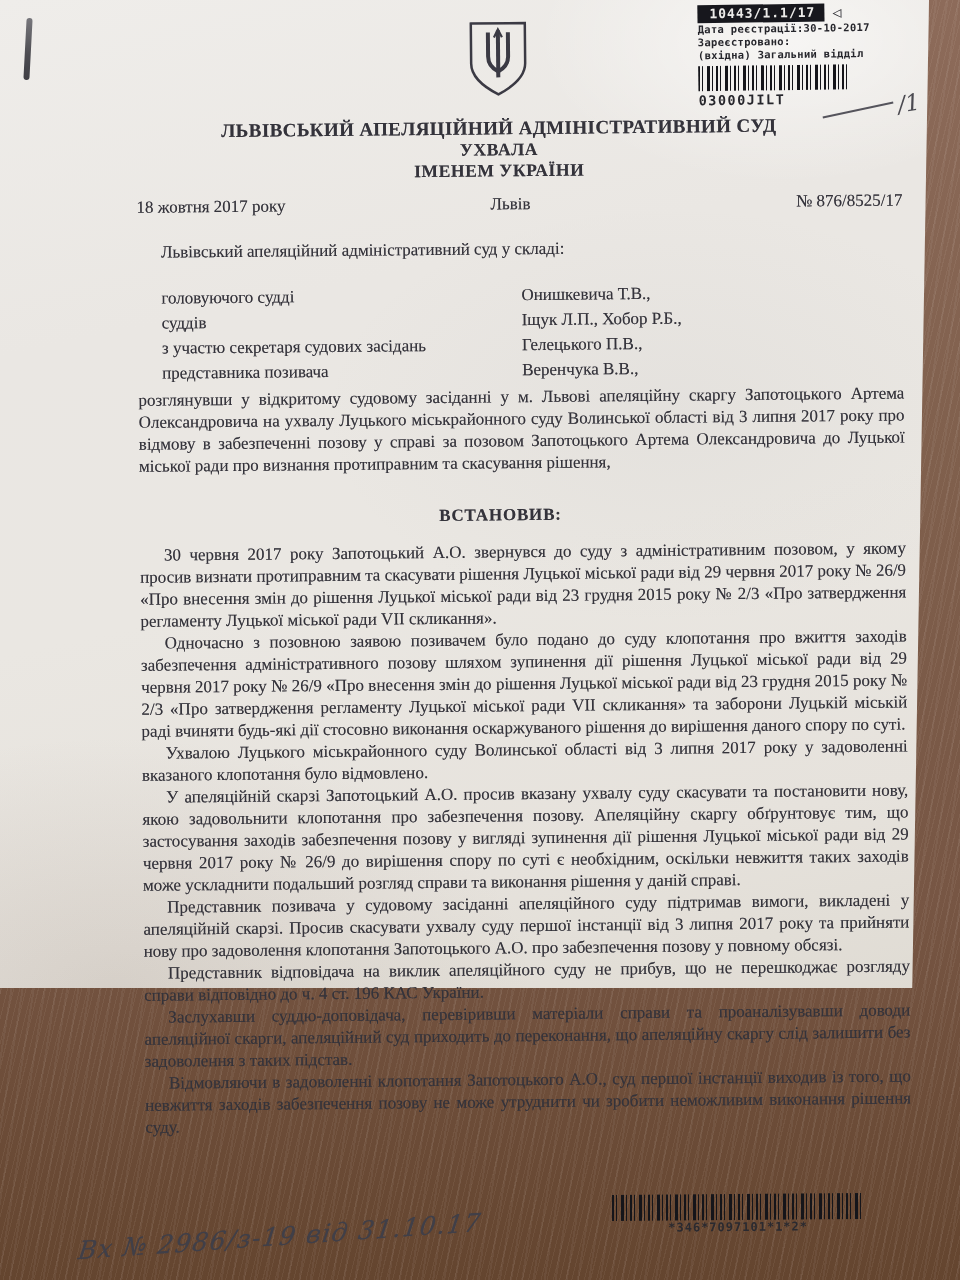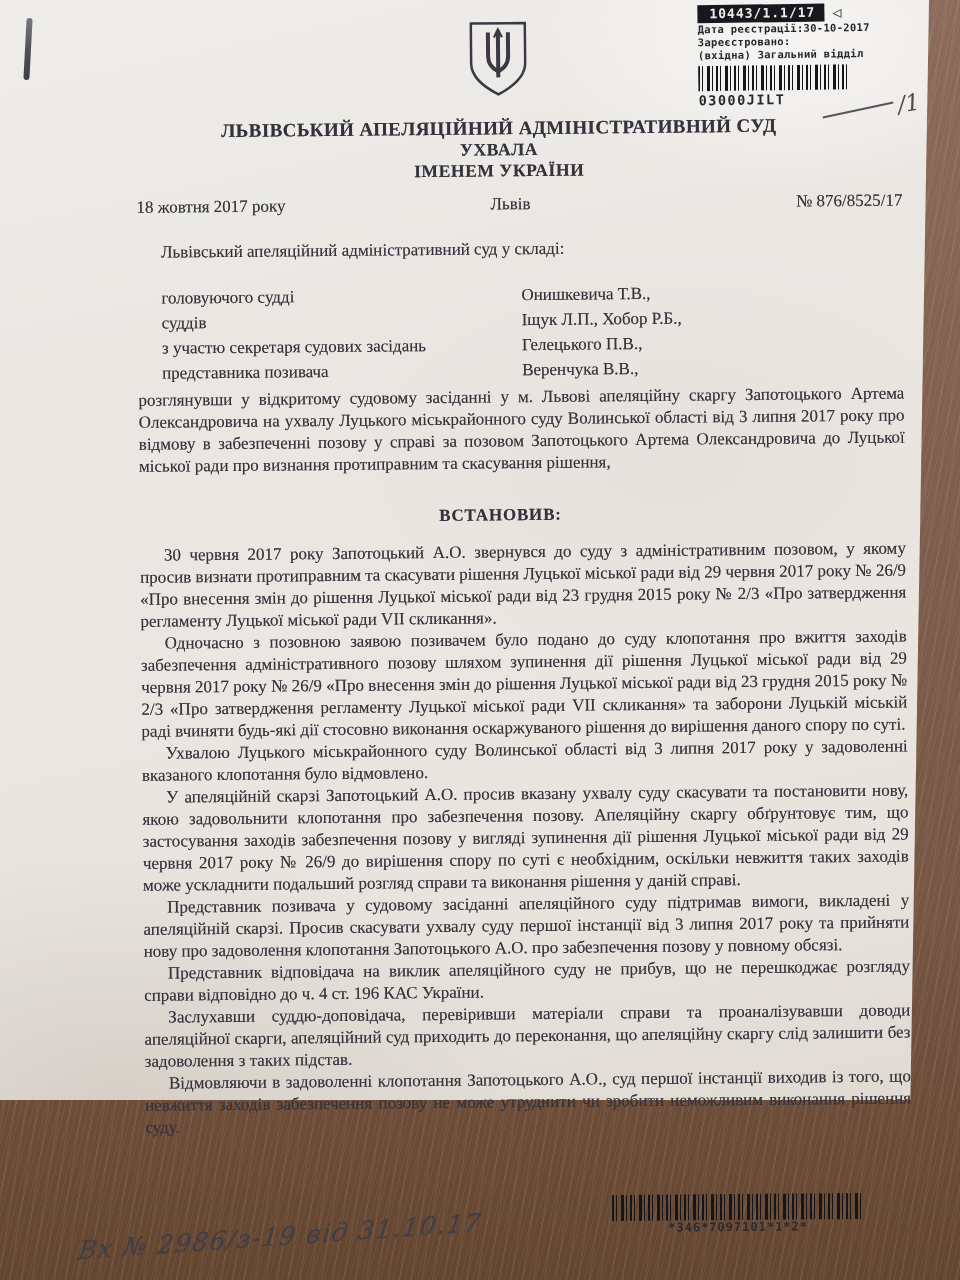--- a/index.html
+++ b/index.html
@@ -5,21 +5,21 @@
   html,body{margin:0;padding:0;}
   body{
     width:960px;height:1280px;position:relative;overflow:hidden;
     font-family:"Liberation Serif",serif;
     background:
       repeating-linear-gradient(104deg, rgba(255,240,225,.06) 0 1px, rgba(0,0,0,0) 1px 6px),
       repeating-linear-gradient(99deg, rgba(255,255,255,.05) 0 2px, rgba(0,0,0,0) 2px 11px),
       linear-gradient(180deg,#8d6b5a 0%,#80604d 35%,#775644 70%,#64452f 100%);
   }
   .paper{
-    position:absolute;left:0;top:0;width:960px;height:1100px;
+    position:absolute;left:0;top:0;width:960px;height:988px;
     clip-path:polygon(0 0,929px 0,908px 1240px,700px 1250px,450px 1263px,200px 1267px,60px 1261px,26px 1252px,0 1160px);
     background:
       radial-gradient(420px 240px at 82% 4%, rgba(255,255,255,.55), rgba(255,255,255,0) 60%),
       radial-gradient(700px 420px at 12% 100%, rgba(120,100,85,.14), rgba(0,0,0,0) 60%),
       radial-gradient(500px 300px at 70% 42%, rgba(150,150,155,.07), rgba(0,0,0,0) 70%),
       linear-gradient(168deg,#efedea 0%,#eae7e3 30%,#eae7e2 55%,#e6e2dc 82%,#dfdbd3 100%);
   }
   .ink{color:#34333b;}
   
   .staple{position:absolute;left:25px;top:18px;width:6px;height:62px;border-radius:3px;

